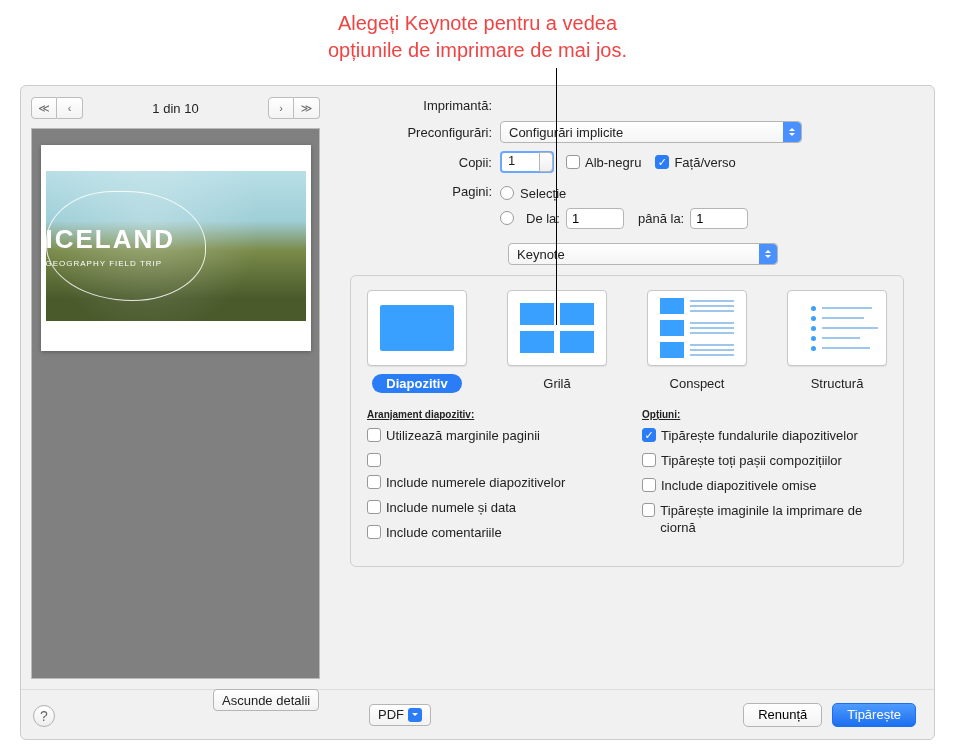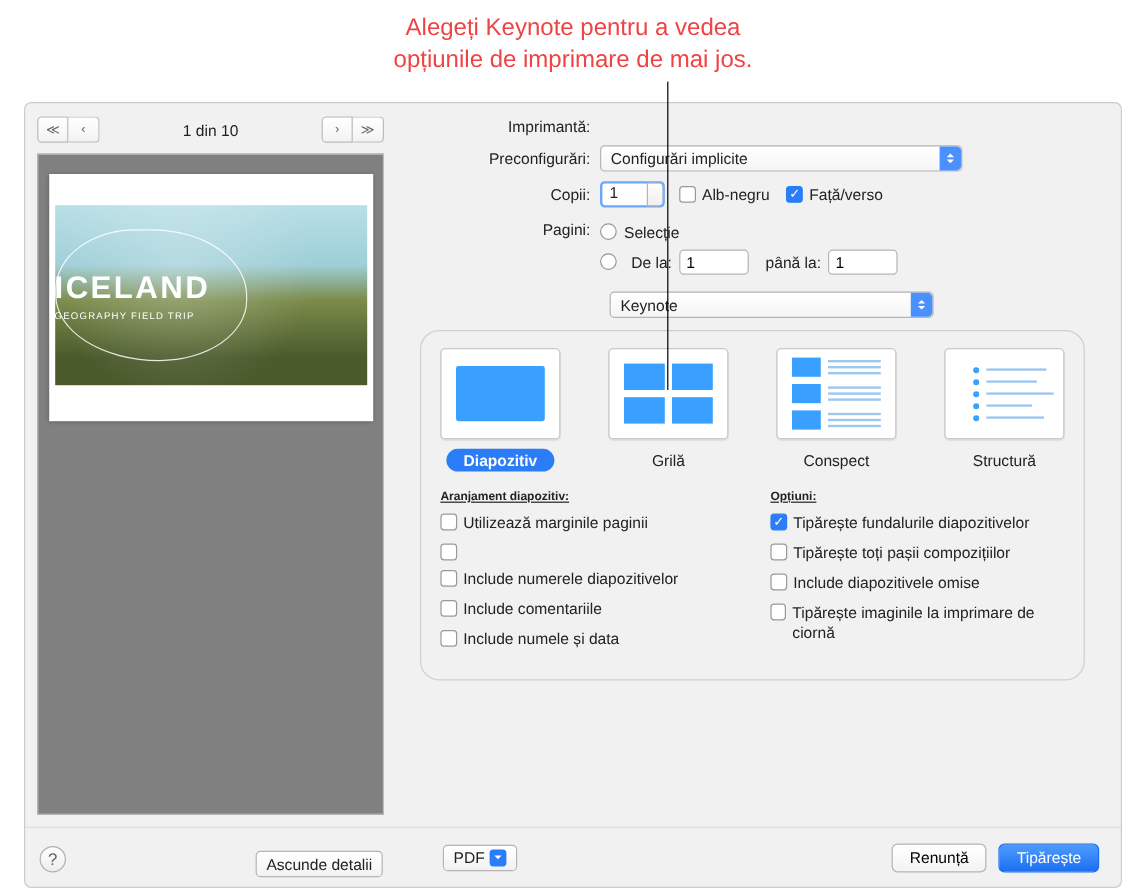--- a/index.html
+++ b/index.html
@@ -33,21 +33,21 @@
   .spin { width: 54px; height: 22px; border: 2px solid #6aa7ff; border-radius: 4px; padding: 0 16px 0 6px; background: #fff; font-size: 13px; position: relative; }
   .spin .stepper { position:absolute; right:-1px; top:-1px; bottom:-1px; width:14px; border:1px solid #b5b5b5; border-radius:0 4px 4px 0; background: linear-gradient(#fff,#efefef);}
   input[type=text].sm { width: 58px; height: 21px; border:1px solid #b5b5b5; border-radius:4px; padding:0 5px; font-size:13px; }
   .chk { width:14px; height:14px; border:1px solid #999; border-radius:3px; display:inline-flex; align-items:center; justify-content:center; background:#fff; margin-right:5px; vertical-align:-2px; cursor:pointer;}
   .chk.on { background:#2a7df6; border-color:#2a7df6; }
   .chk.on::after{content:"✓"; color:#fff; font-size:11px; line-height:1;}
   .rad { width:14px; height:14px; border:1px solid #999; border-radius:50%; display:inline-block; background:#fff; margin-right:6px; vertical-align:-2px; position:relative; cursor:pointer;}
   .rad.on::after{content:""; position:absolute; inset:2px; border-radius:50%; background:#2a7df6;}
   .section-dd { margin: 12px 0 10px 168px; }
   .section-dd .dd { width: 270px; flex:none;}
-  .layout-box { margin: 0 10px; border:1px solid #cfcfcf; border-radius:16px; background:#f1f1f1; padding: 14px 16px 16px; }
+  .layout-box { margin: 0 10px; border:1px solid #cfcfcf; border-radius:6px; background:#f1f1f1; padding: 14px 16px 16px; }
   .layouts { display:flex; gap:40px; justify-content:space-between; margin-bottom:16px; }
   .layout-opt { display:flex; flex-direction:column; align-items:center; gap:8px; cursor:pointer;}
   .thumb { width:100px; height:76px; background:#fff; border:1px solid #c8c8c8; border-radius:4px; display:flex; align-items:center; justify-content:center; position:relative; box-shadow:0 1px 1px rgba(0,0,0,.08);}
   .lay-label { font-size:13px; padding:2px 14px; border-radius:10px; }
   .lay-label.sel { background:#2a7df6; color:#fff; font-weight:600;}
   .th-slide { width:74px; height:46px; background:#39a0ff; border-radius:2px; }
   .th-grid { display:grid; grid-template-columns:1fr 1fr; gap:6px; }
   .th-grid .c { width:34px; height:22px; background:#39a0ff;}
   .th-hand { display:flex; flex-direction:column; gap:6px;}
   .th-hand .r { display:flex; gap:6px; align-items:center;}
@@ -63,21 +63,21 @@
   .opts-col h4 { font-size:10px; font-weight:700; margin-bottom:8px;text-decoration:underline; }
   .opt-row { display:flex; align-items:flex-start; font-size:13px; margin-bottom:8px; line-height:1.3;}
   .footer { height:50px; border-top:1px solid #ddd; display:flex; align-items:center; padding:0 18px; gap:10px; }
   .help { width:22px; height:22px; border-radius:50%; border:1px solid #b0b0b0; background:linear-gradient(#fff,#eee); display:flex; align-items:center; justify-content:center; color:#666; font-size:14px; position:absolute; left:12px; bottom:12px; cursor:pointer;}
   .pill { height:22px; padding:0 8px; border:1px solid #b5b5b5; border-radius:4px; background:linear-gradient(#fff,#f2f2f2); font-size:13px; display:flex; align-items:center; gap:4px; cursor:pointer;}
   .pdfbtn .arw { width:14px; height:14px; background:#2a7df6; border-radius:3px; display:flex; align-items:center; justify-content:center;}
   .pdfbtn .arw::after{content:"";border:3px solid transparent; border-top-color:#fff; margin-top:3px;}
   .spacer { flex:1; }
   .btn { height:24px; padding:0 14px; border:1px solid #b5b5b5; border-radius:5px; background:linear-gradient(#fff,#f3f3f3); font-size:13px; cursor:pointer;}
   .btn.primary { background:linear-gradient(#4e9bff,#1c6ff0); color:#fff; border-color:#1c6ff0;}
-  .hide-details { position:absolute; left:192px; bottom:8px;}
+  .hide-details { position:absolute; left:192px; bottom:28px;}
 </style>
 </head>
 <body>
 
 <div class="annotation">
   <span>Alegeți Keynote pentru a vedea</span><br>
   <span>opțiunile de imprimare de mai jos.</span>
 </div>
 <div class="callout-line"></div>
 
@@ -242,25 +242,25 @@
               </div>
             <div class="opt-row">
                 <span class="chk"></span>
               </div>
             <div class="opt-row">
                 <span class="chk"></span>
                 <span>Include numerele diapozitivelor</span>
               </div>
             <div class="opt-row">
                 <span class="chk"></span>
+                <span>Include numele și data</span>
+              </div>
+            <div class="opt-row">
+                <span class="chk"></span>
                 <span>Include comentariile</span>
-              </div>
-            <div class="opt-row">
-                <span class="chk"></span>
-                <span>Include numele și data</span>
               </div>
           </div>
           <div class="opts-col">
             <h4>Opțiuni:</h4>
             <div class="opt-row">
                 <span class="chk on"></span>
                 <span>Tipărește fundalurile diapozitivelor</span>
               </div>
             <div class="opt-row">
                 <span class="chk"></span>

